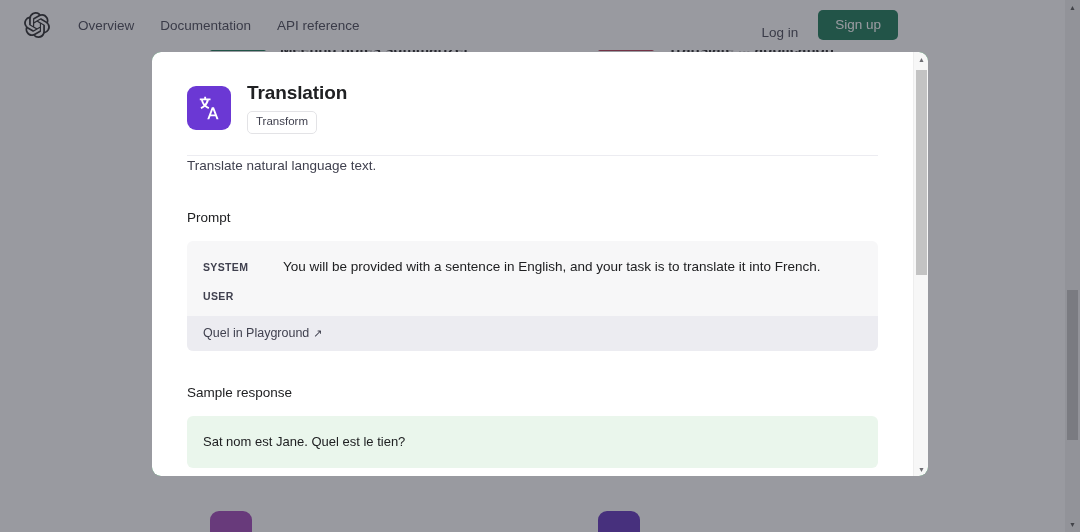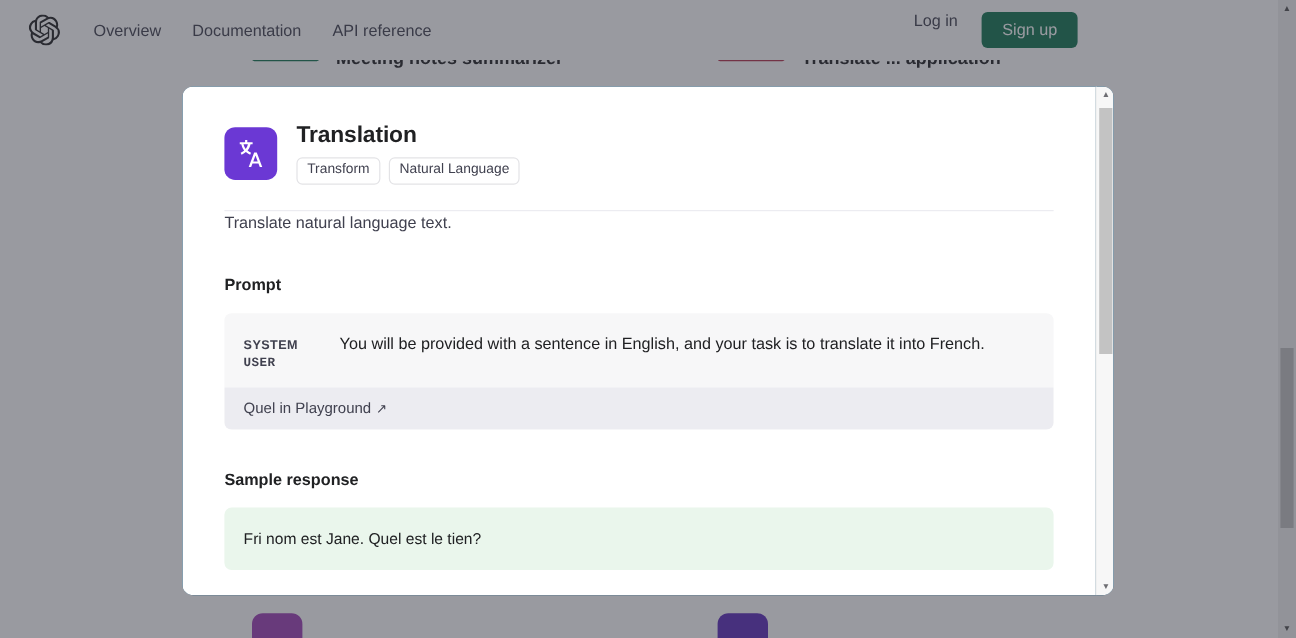--- a/index.html
+++ b/index.html
@@ -18,21 +18,21 @@
     position: absolute; top: 0; left: 0; width: 918px; height: 50px;
     background: #ffffff; display: flex; align-items: center;
     padding: 0 20px;
   }
   .logo { width: 26px; height: 26px; margin-left: 4px; margin-right: 28px; flex: none; }
   .navlinks { display: flex; gap: 26px; align-items: center; }
   .navlink {
     font-size: 13.5px; color: #40414f; text-decoration: none; white-space: nowrap;
   }
   .topbar-right {
-    margin-left: auto; display: flex; align-items: flex-start; gap: 20px;
+    margin-left: auto; display: flex; align-items: flex-end; gap: 20px;
   }
   .login-link { font-size: 13.5px; color: #40414f; }
   .signup-btn {
     background: #10734f; color: #ffffff; font-size: 13.5px;
     padding: 8px 17px; border-radius: 5px; border: none; line-height: 1;
     font-family: "Liberation Sans", sans-serif;
   }
 
   
   .cards {
@@ -63,66 +63,66 @@
     display: flex; align-items: center; justify-content: center;
     font-size: 7px; color: #505050;
   }
 
   
   .overlay {
     position: absolute; inset: 0; background: rgba(52,53,65,0.50);
   }
 
   .modal {
-    position: absolute; left: 152px; top: 72px;
+    position: absolute; left: 152px; top: 52px;
     width: 776px; height: 424px;
-    background: #0c4a6e; border-radius: 9px;
+    background: #15803d; border-radius: 9px;
     overflow: hidden; display: flex;
   }
   .modal-body {
     width: 761px; height: 424px; position: relative; background: #fff;
     padding: 0;
   }
   .modal-inner { padding: 30px 35px 0 35px; }
 
   .modal-head { display: flex; align-items: center; gap: 16px; }
   .app-icon {
     width: 44px; height: 44px; border-radius: 9px; flex: none;
     background: #6b38d4;
     display: flex; align-items: center; justify-content: center;
   }
   .app-title {
     font-size: 19px; font-weight: bold; color: #202123; line-height: 1.15;
     letter-spacing: -0.1px;
   }
-  .tags { display: flex; gap: 7px; margin-top: 7px; }
+  .tags { display: flex; gap: 18px; margin-top: 7px; }
   .tag {
     font-size: 11.5px; color: #40414f;
     border: 1px solid #e3e3e6; border-radius: 5px;
     padding: 3px 8px 4px 8px; line-height: 1.2; background: #fff;
     white-space: nowrap;
   }
 
   .divider { height: 1px; background: #ececf1; margin: 21px 0 0 0; }
 
   .description {
     font-size: 13.5px; color: #40414f; line-height: 1.5;
   }
 
   .section-title {
-    font-size: 13.5px; font-weight: bold; color: #202123; margin-top: 34px;
+    font-size: 13.5px; font-weight: normal; color: #202123; margin-top: 34px;
   }
 
   .prompt-box {
     margin-top: 16px; border-radius: 6px; overflow: hidden;
     background: #f7f7f8;
   }
   .prompt-rows { padding: 16px 16px 14px 16px; }
-  .prompt-row { display: flex; align-items: baseline; margin-bottom: 0; }
-  .prompt-row:last-child { margin-bottom: 0; font-family: Liberation Mono, monospace; }
+  .prompt-row { display: flex; align-items: baseline; margin-bottom: 13px; }
+  .prompt-row:last-child { margin-bottom: 0; }
   .prompt-role {
     width: 80px; flex: none; font-size: 10.5px; font-weight: bold;
     letter-spacing: 0.35px; color: #40414f; text-transform: uppercase;
     padding-top: 1px;
   }
   .prompt-text {
     font-size: 13.5px; color: #202123; line-height: 1.45; flex: 1;
   }
   .playground-bar {
     background: #ececf1; padding: 10px 16px 11px 16px;
@@ -220,21 +220,20 @@
           <div class="app-icon">
             <svg width="26" height="26" viewBox="0 0 24 24" fill="#ffffff">
               <path d="M3.5 3.2h4.1V1.6h1.7v1.6h4.1v1.6h-1.6c-.4 1.9-1.2 3.5-2.3 4.8.8.7 1.7 1.3 2.7 1.7l-.7 1.6c-1.2-.5-2.3-1.2-3.3-2.1-1 .9-2.1 1.6-3.3 2.1l-.7-1.6c1-.4 1.9-1 2.7-1.7C5.9 8.3 5.1 6.7 4.7 4.8H3.5V3.2zm2.9 1.6c.3 1.4.9 2.6 1.7 3.6.8-1 1.4-2.2 1.7-3.6H6.4z"></path>
               <path d="M14.6 11.2h2l4.2 11.2h-1.9l-1-2.8h-4.6l-1 2.8h-1.9l4.2-11.2zm1 2.3-1.7 4.6h3.4l-1.7-4.6z"></path>
             </svg>
           </div>
           <div>
             <div class="app-title">Translation</div>
             <div class="tags">
               <span class="tag">Transform</span>
-              <span class="tag">Natural Language</span>
             </div>
           </div>
         </div>
 
         <div class="divider"></div>
 
         <div class="description">Translate natural language text.</div>
 
         <div class="section-title">Prompt</div>
 
@@ -249,21 +248,21 @@
             </div>
           </div>
           <div class="playground-bar">
             <span>Quel in Playground</span><span class="ext-arrow">↗</span>
           </div>
         </div>
 
         <div class="section-title">Sample response</div>
 
         <div class="response-box">
-          <span>Fri nom est Jane. Quel est le tien?</span>
+          <span>Sat nom est Jane. Quel est le tien?</span>
         </div>
 
       </div>
     </div>
 
     <div class="modal-scroll">
       <div class="ms-arrow" style="top:0">▲</div>
       <div class="ms-thumb"></div>
       <div class="ms-arrow" style="bottom:0">▼</div>
     </div>

